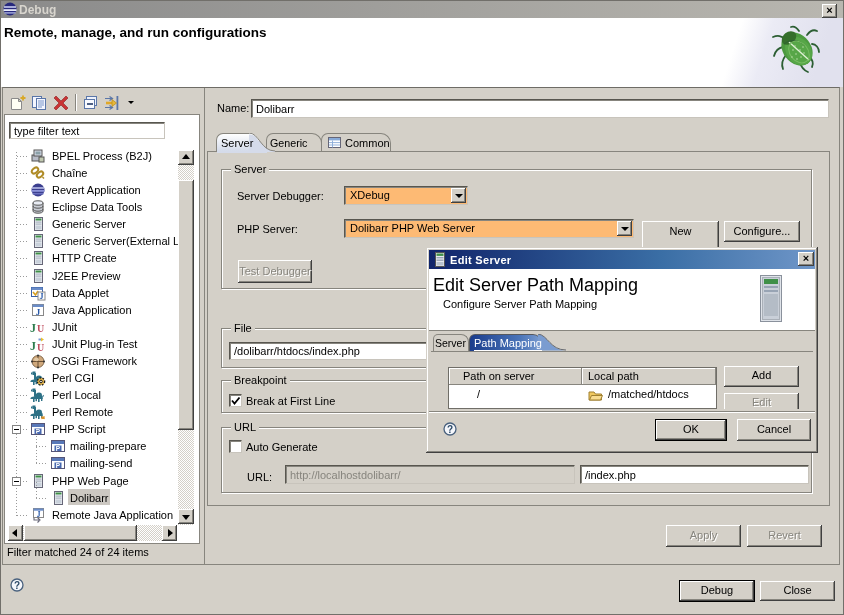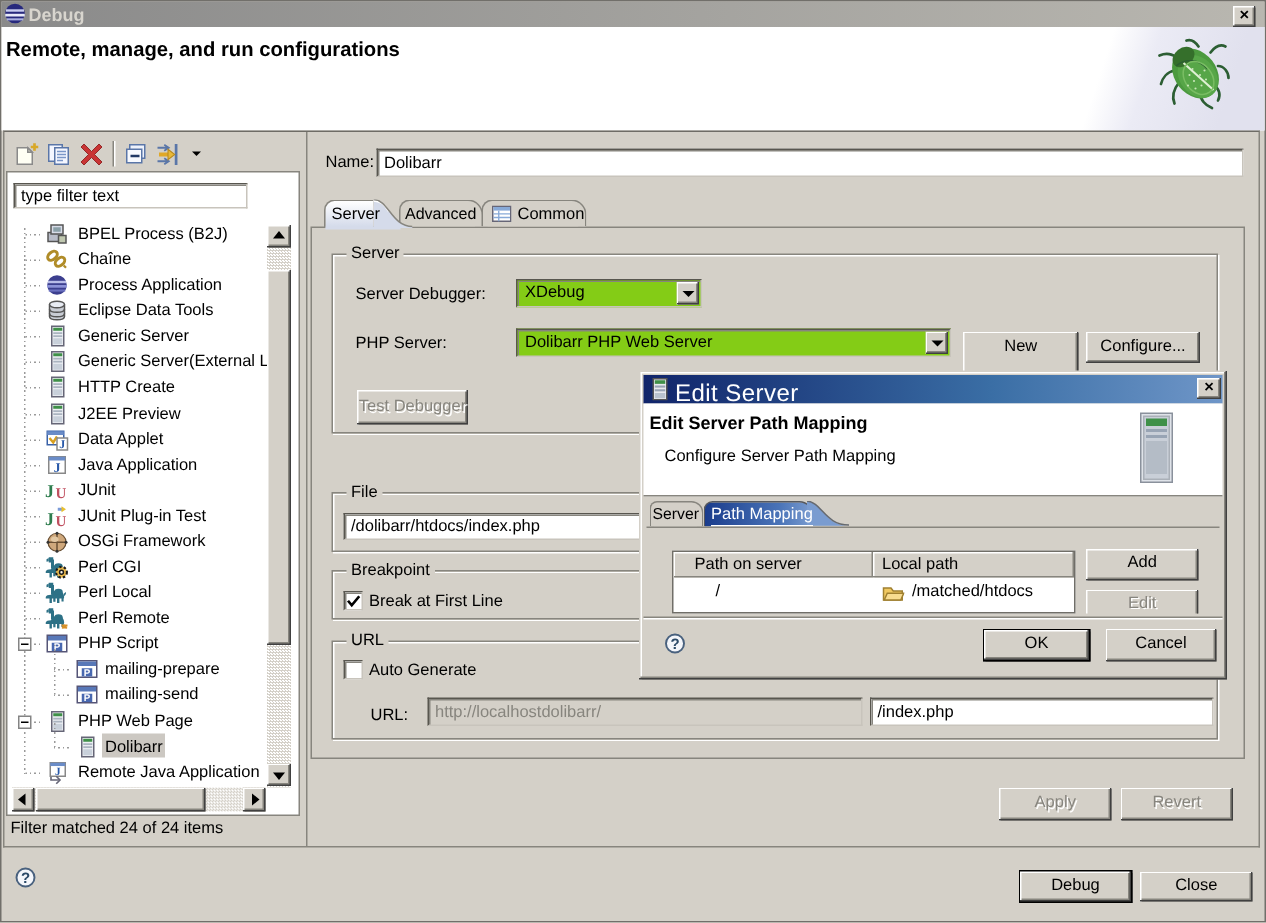--- a/index.html
+++ b/index.html
@@ -18,21 +18,21 @@
   border:1px solid; border-color:#58564f #c8c4bc #c8c4bc #58564f;
   box-shadow: inset 1px 1px 0 #87857e; font-size:11px; }
 .fld .tx { position:absolute; left:4px; top:50%; transform:translateY(-50%); white-space:nowrap; }
 .grp { position:absolute; border:1px solid #87857e;
   box-shadow: inset 1px 1px 0 #fff, 1px 1px 0 #fff; }
 .grp > .lbl { position:absolute; top:-7px; left:9px; background:#d4d0c8; padding:0 3px; font-size:11px; }
 .lab { position:absolute; white-space:nowrap; font-size:11px; }
 .cb { position:absolute; width:13px; height:13px; background:#fff;
   border:1px solid; border-color:#58564f #c8c4bc #c8c4bc #58564f;
   box-shadow: inset 1px 1px 0 #87857e; }
-.combo { position:absolute; background:#84cc16; border:1px solid; border-color:#58564f #c8c4bc #c8c4bc #58564f; box-shadow: inset 1px 1px 0 #87857e; }
+.combo { position:absolute; background:#fdba74; border:1px solid; border-color:#58564f #c8c4bc #c8c4bc #58564f; box-shadow: inset 1px 1px 0 #87857e; }
 .combo .ct { position:absolute; left:5px; top:2px; white-space:nowrap; }
 .combo .cbtn { position:absolute; right:1px; top:1px; bottom:1px; width:15px; background:#d4d0c8;
   box-shadow: inset -1px -1px 0 #404040, inset 1px 1px 0 #ffffff, inset -2px -2px 0 #87857e; }
 .arrdn { position:absolute; width:0; height:0; border:4px solid transparent; border-top:4px solid #000; border-bottom:none; }
 
 .sbtn { position:absolute; background:#d4d0c8;
   box-shadow: inset -1px -1px 0 #404040, inset 1px 1px 0 #ffffff, inset -2px -2px 0 #87857e; }
 .thumb { position:absolute; background:#d4d0c8;
   box-shadow: inset -1px -1px 0 #404040, inset 1px 1px 0 #ffffff, inset -2px -2px 0 #87857e; }
 .track { background-image: conic-gradient(#fff 25%, #d4d0c8 0 50%, #fff 0 75%, #d4d0c8 0); background-size:2px 2px; }
@@ -168,21 +168,21 @@
         <div class="tt" style="left:52px;">Chaîne</div>
       </div>
 <div class="abs" style="left:17px;top:190px;width:11px;height:1px;background-image:repeating-linear-gradient(90deg,#9a9a9a 0 1px,transparent 1px 3px);"></div>
 <div class="trow" style="top:182px;">
         <div class="ic" style="left:30px;"><svg width="16" height="16">
             <circle cx="8" cy="8" r="6.5" fill="#3c3f8f"></circle>
             <rect x="2" y="5.2" width="12" height="1.6" fill="#b8bce8"></rect>
             <rect x="1.5" y="8" width="13" height="1.8" fill="#8c92d8"></rect>
             <rect x="2.5" y="11" width="11" height="1.4" fill="#6a70c0"></rect>
           </svg></div>
-        <div class="tt" style="left:52px;">Process Application</div>
+        <div class="tt" style="left:52px;">Revert Application</div>
       </div>
 <div class="abs" style="left:17px;top:207px;width:11px;height:1px;background-image:repeating-linear-gradient(90deg,#9a9a9a 0 1px,transparent 1px 3px);"></div>
 <div class="trow" style="top:199px;">
         <div class="ic" style="left:30px;"><svg width="16" height="16">
             <path d="M3 4 v8 c0 1.4 2.2 2.2 5 2.2 s5-.8 5-2.2 v-8" fill="#c8ccd4" stroke="#555"></path>
             <ellipse cx="8" cy="4" rx="5" ry="2.2" fill="#e8ecf4" stroke="#555"></ellipse>
             <path d="M3 7 c0 1.4 2.2 2.2 5 2.2 s5-.8 5-2.2 M3 10 c0 1.4 2.2 2.2 5 2.2 s5-.8 5-2.2" fill="none" stroke="#555"></path>
           </svg></div>
         <div class="tt" style="left:52px;">Eclipse Data Tools</div>
       </div>
@@ -431,21 +431,21 @@
 </div>
 
 <div id="rightpanel">
 <div class="lab" style="left:217px;top:102px;text-align:center;">Name:</div>
 <div class="fld" style="left:251px;top:99px;width:578px;height:19px;">
       <div class="tx">Dolibarr</div>
     </div>
 
 <div class="abs" style="left:207px;top:151px;width:623px;height:355px;border:1px solid #87857e;"></div>
 <div class="abs" style="left:266px;top:133px;width:56px;height:18px;background:#d4d0c8;border:1px solid #87857e;border-bottom:none;border-radius:7px 10px 0 0;"></div>
-<div class="lab" style="left:270px;top:137px;font-size:10.7px;">Advanced</div>
+<div class="lab" style="left:270px;top:137px;font-size:10.7px;">Generic</div>
 <div class="abs" style="left:321px;top:133px;width:70px;height:18px;background:#d4d0c8;border:1px solid #87857e;border-bottom:none;border-radius:7px 10px 0 0;"></div>
 <div class="abs" style="left:328px;top:137px;width:13px;height:11px;">
 <svg width="13" height="11">
         <rect x="0.5" y="0.5" width="12" height="10" fill="#fff" stroke="#667"></rect>
         <rect x="1" y="1" width="11" height="2.4" fill="#88aad8"></rect>
         <path d="M1 5.6 h11 M1 8 h11 M4.5 3.5 v7" stroke="#88aad8" stroke-width="0.9" fill="none"></path>
       </svg>
 </div>
 <div class="lab" style="left:345px;top:137px;">Common</div>
 <div class="abs" style="left:216px;top:133px;width:33px;height:19px;background:linear-gradient(#ffffff,#d2d9e9);border:1px solid #87857e;border-right:none;border-bottom:none;border-radius:7px 0 0 0;"></div>
@@ -527,25 +527,25 @@
 <div class="abs" style="left:429px;top:250px;width:386px;height:19px;background:linear-gradient(90deg,#10246a,#3a6ea5 60%,#6f96c8);"></div>
 <div class="abs" style="left:433px;top:252px;width:14px;height:15px;">
 <svg width="14" height="15">
         <rect x="2.5" y="0.5" width="9" height="14" fill="#e8eaee" stroke="#555"></rect>
         <rect x="3.5" y="1.5" width="7" height="2.4" fill="#3f9048"></rect>
         <rect x="3.5" y="5" width="7" height="1.4" fill="#98a4b4"></rect>
         <rect x="3.5" y="7.5" width="7" height="1.4" fill="#98a4b4"></rect>
         <rect x="3.5" y="10" width="7" height="3.5" fill="#b8c2ce"></rect>
       </svg>
 </div>
-<div class="abs" style="left:450px;top:254px;font-size:16px;font-weight:normal;color:#fff;letter-spacing:0.3px;">Edit Server</div>
+<div class="abs" style="left:450px;top:254px;font-size:11px;font-weight:bold;color:#fff;letter-spacing:0.3px;">Edit Server</div>
 <div class="btn" style="left:798px;top:252px;width:16px;height:14px;line-height:12px;font-weight:bold;font-size:11px;">×</div>
 
 <div class="abs" style="left:429px;top:269px;width:386px;height:62px;background:#fff;border-bottom:1px solid #87857e;"></div>
-<div class="abs" style="left:433px;top:275px;font-size:12px;font-weight:bold;">Edit Server Path Mapping</div>
+<div class="abs" style="left:433px;top:275px;font-size:18px;font-weight:normal;">Edit Server Path Mapping</div>
 <div class="abs" style="left:443px;top:298px;font-size:11px;">Configure Server Path Mapping</div>
 <div class="abs" style="left:757px;top:274px;width:28px;height:50px;">
 <svg width="28" height="50">
         <rect x="3.5" y="1.5" width="21" height="46" fill="#dfe3e9" stroke="#8a919c"></rect>
         <rect x="5.5" y="3.5" width="17" height="42" fill="#c9cfd8" stroke="#aab0b8"></rect>
         <rect x="7" y="5" width="14" height="5" fill="#3f9048"></rect>
         <rect x="7" y="12" width="14" height="2" fill="#98a4b4"></rect>
         <rect x="7" y="16" width="14" height="2" fill="#98a4b4"></rect>
         <rect x="7" y="20" width="14" height="22" fill="#b4bcc6"></rect>
       </svg>

